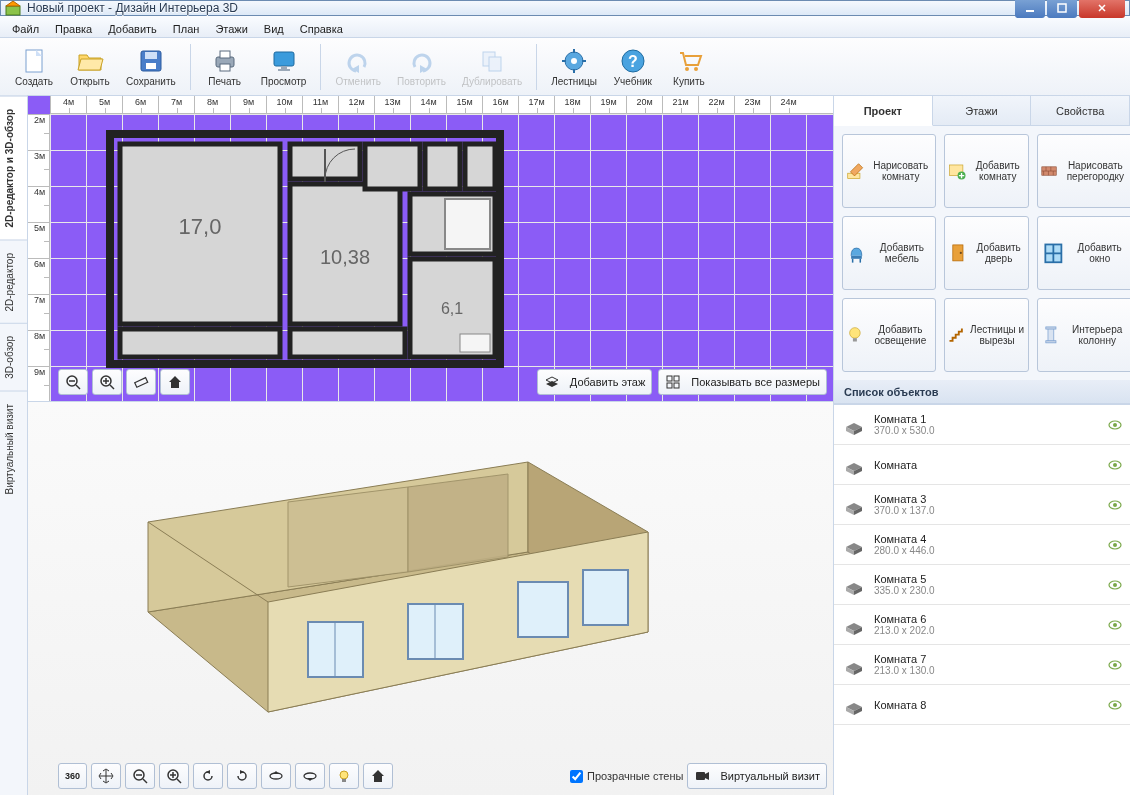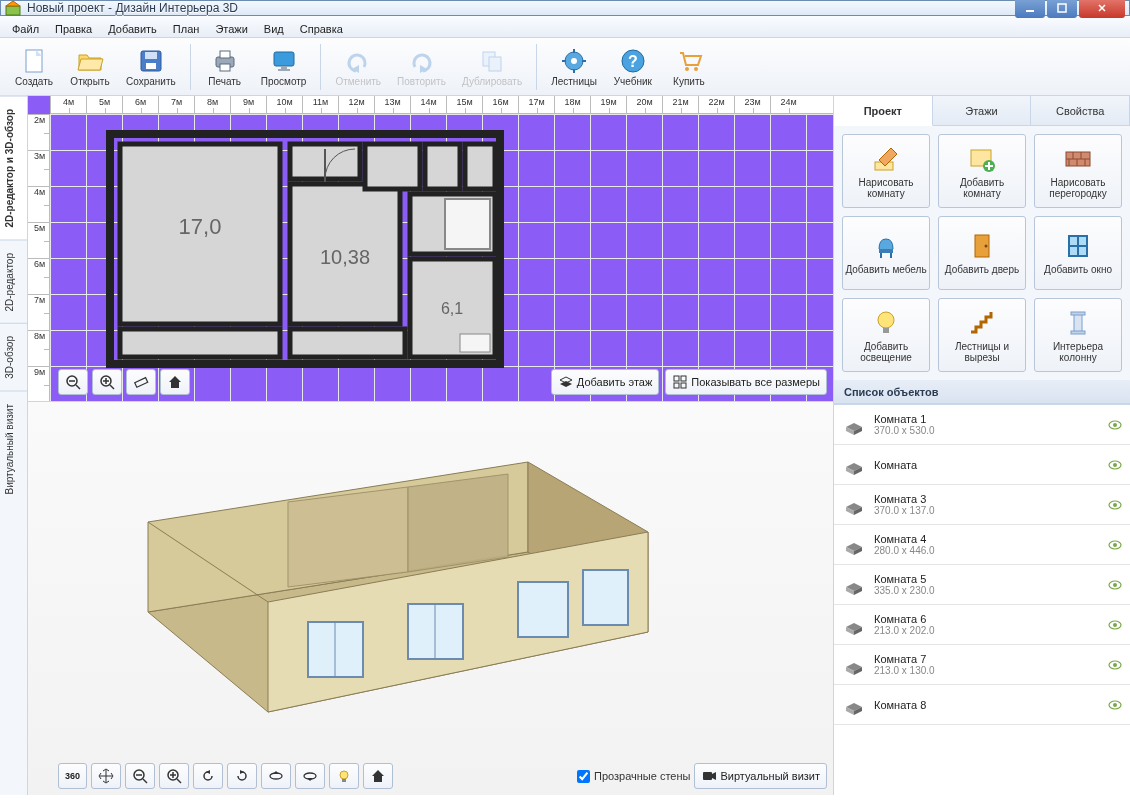--- a/index.html
+++ b/index.html
@@ -46,38 +46,38 @@
 .ruler-v .tick::after { content:''; position:absolute; top:50%; right:0; height:1px; width:5px; background:#bbb; }
 .grid { position: absolute; top: 18px; left: 22px; right: 0; bottom: 0;
   background-image: linear-gradient(#e8e8e8 1px, transparent 1px), linear-gradient(90deg, #e8e8e8 1px, transparent 1px);
   background-size: 36px 36px; }
 .plan { position: absolute; top: 18px; left: 22px; }
 .plan svg { display: block; }
 
 
 .canvas-tb { position: absolute; left: 30px; bottom: 6px; display: flex; gap: 4px; }
 .canvas-tb-right { position: absolute; right: 6px; bottom: 6px; display: flex; gap: 6px; }
-.cbtn { height: 26px; min-width: 28px; padding: 0 6px; border: 1px solid #b0bfd4; border-radius: 3px; background: linear-gradient(#fdfdfe,#eef2f8); display: flex; align-items: center; justify-content: center; gap: 3px; font-size: 11px; color: #222; cursor: pointer; }
+.cbtn { height: 26px; min-width: 28px; padding: 0 6px; border: 1px solid #b0bfd4; border-radius: 3px; background: linear-gradient(#fdfdfe,#eef2f8); display: flex; align-items: center; justify-content: center; gap: 10px; font-size: 11px; color: #222; cursor: pointer; }
 .cbtn svg { width: 16px; height: 16px; }
 
 
 .canvas-3d { position: relative; flex: 1; background: linear-gradient(#fafafa,#f2f2f2); overflow:hidden; }
 .canvas-3d .scene { position: absolute; left: 80px; top: 30px; width: 560px; height: 290px; }
 .btmbar { position: absolute; left: 30px; right: 6px; bottom: 6px; display: flex; align-items: center; gap: 4px; }
 .btmbar .spacer { flex: 1; }
 .chk { display: flex; align-items: center; gap: 4px; font-size: 11px; color: #333; }
 
 
 .right-panel { width: 296px; background: #f3f6fb; display: flex; flex-direction: column; }
 .rtabs { height: 30px; display: flex; border-bottom: 1px solid #c9d6e8; }
 .rtab { flex: 1; display: flex; align-items: center; justify-content: center; font-size: 11px; color: #333; border-right: 1px solid #c9d6e8; background: linear-gradient(#f1f5fb,#e4ebf5); cursor: pointer; }
 .rtab.active { background: #fff; font-weight: bold; border-bottom: 1px solid #fff; margin-bottom: -1px; }
 .rsection-h { height: 24px; background: linear-gradient(#e8eef7,#d9e3f1); border-bottom: 1px solid #c9d6e8; padding: 0 10px; display: flex; align-items: center; font-weight: bold; color: #2a3b52; font-size: 11px; }
 .design-grid { padding: 8px; display: grid; grid-template-columns: repeat(3, 1fr); gap: 8px; }
-.design-btn { height: 74px; border: 1px solid #b8c6da; border-radius: 3px; background: linear-gradient(#fdfdfe,#eef2f8); display: flex; flex-direction: column; align-items: center; justify-content: center; gap: 3px; font-size: 10px; color: #333; text-align: center; cursor: pointer; padding: 4px 2px; }
+.design-btn { height: 74px; border: 1px solid #b8c6da; border-radius: 3px; background: linear-gradient(#fdfdfe,#eef2f8); display: flex; align-items: center; justify-content: center; gap: 3px; font-size: 10px; color: #333; text-align: center; cursor: pointer; padding: 4px 2px; }
 .design-btn .dico { width: 30px; height: 30px; display: flex; align-items: center; justify-content: center; }
 
 .obj-list { flex: 1; overflow-y: auto; background: #fff; border-top: 1px solid #c9d6e8; }
 .obj-item { height: 40px; border-bottom: 1px solid #e5e5e5; display: flex; align-items: center; padding: 0 8px; gap: 8px; cursor: pointer; }
 .obj-item .oico { width: 24px; height: 24px; }
 .obj-item .otxt { flex: 1; display: flex; flex-direction: column; }
 .obj-item .otxt .oname { font-size: 11px; color: #222; }
 .obj-item .otxt .osize { font-size: 10px; color: #888; }
 .obj-item .eye { width: 14px; height: 10px; }
 

